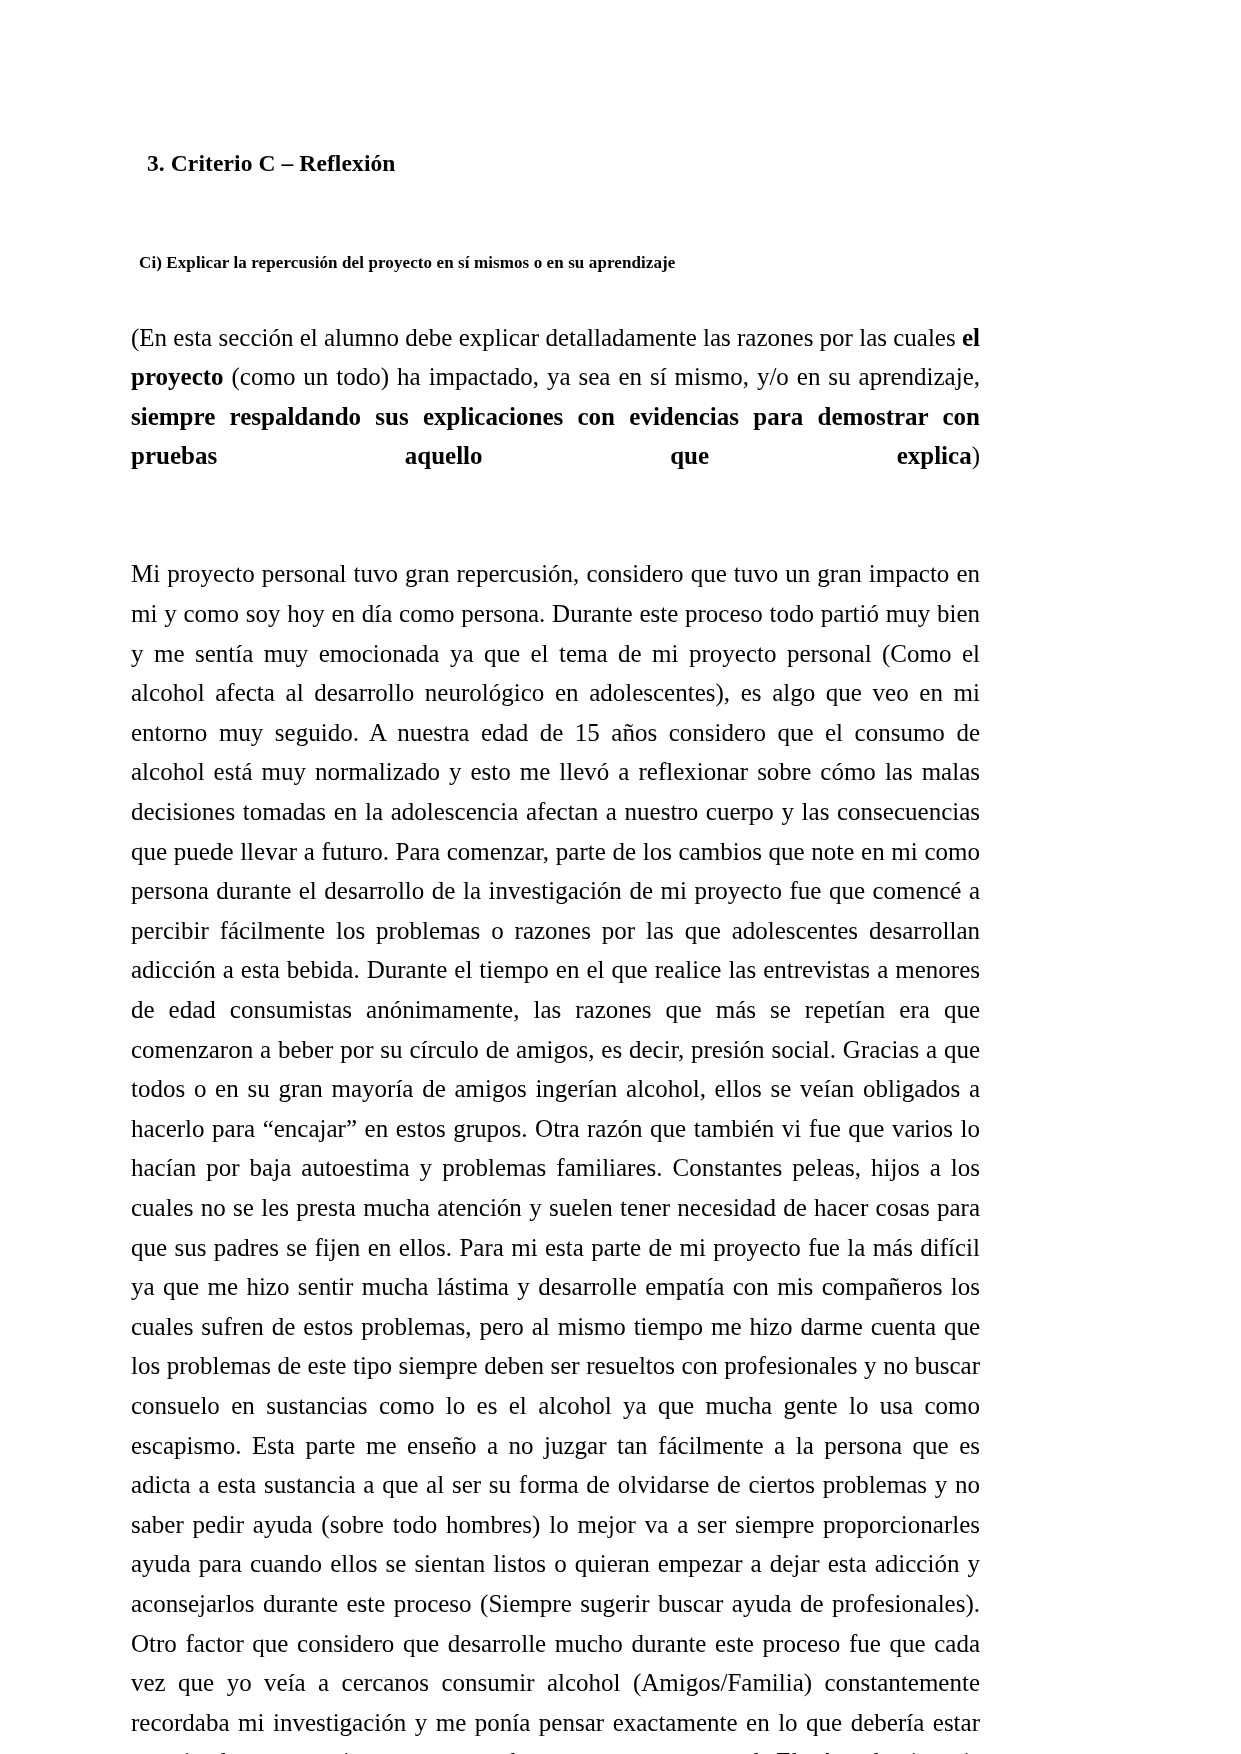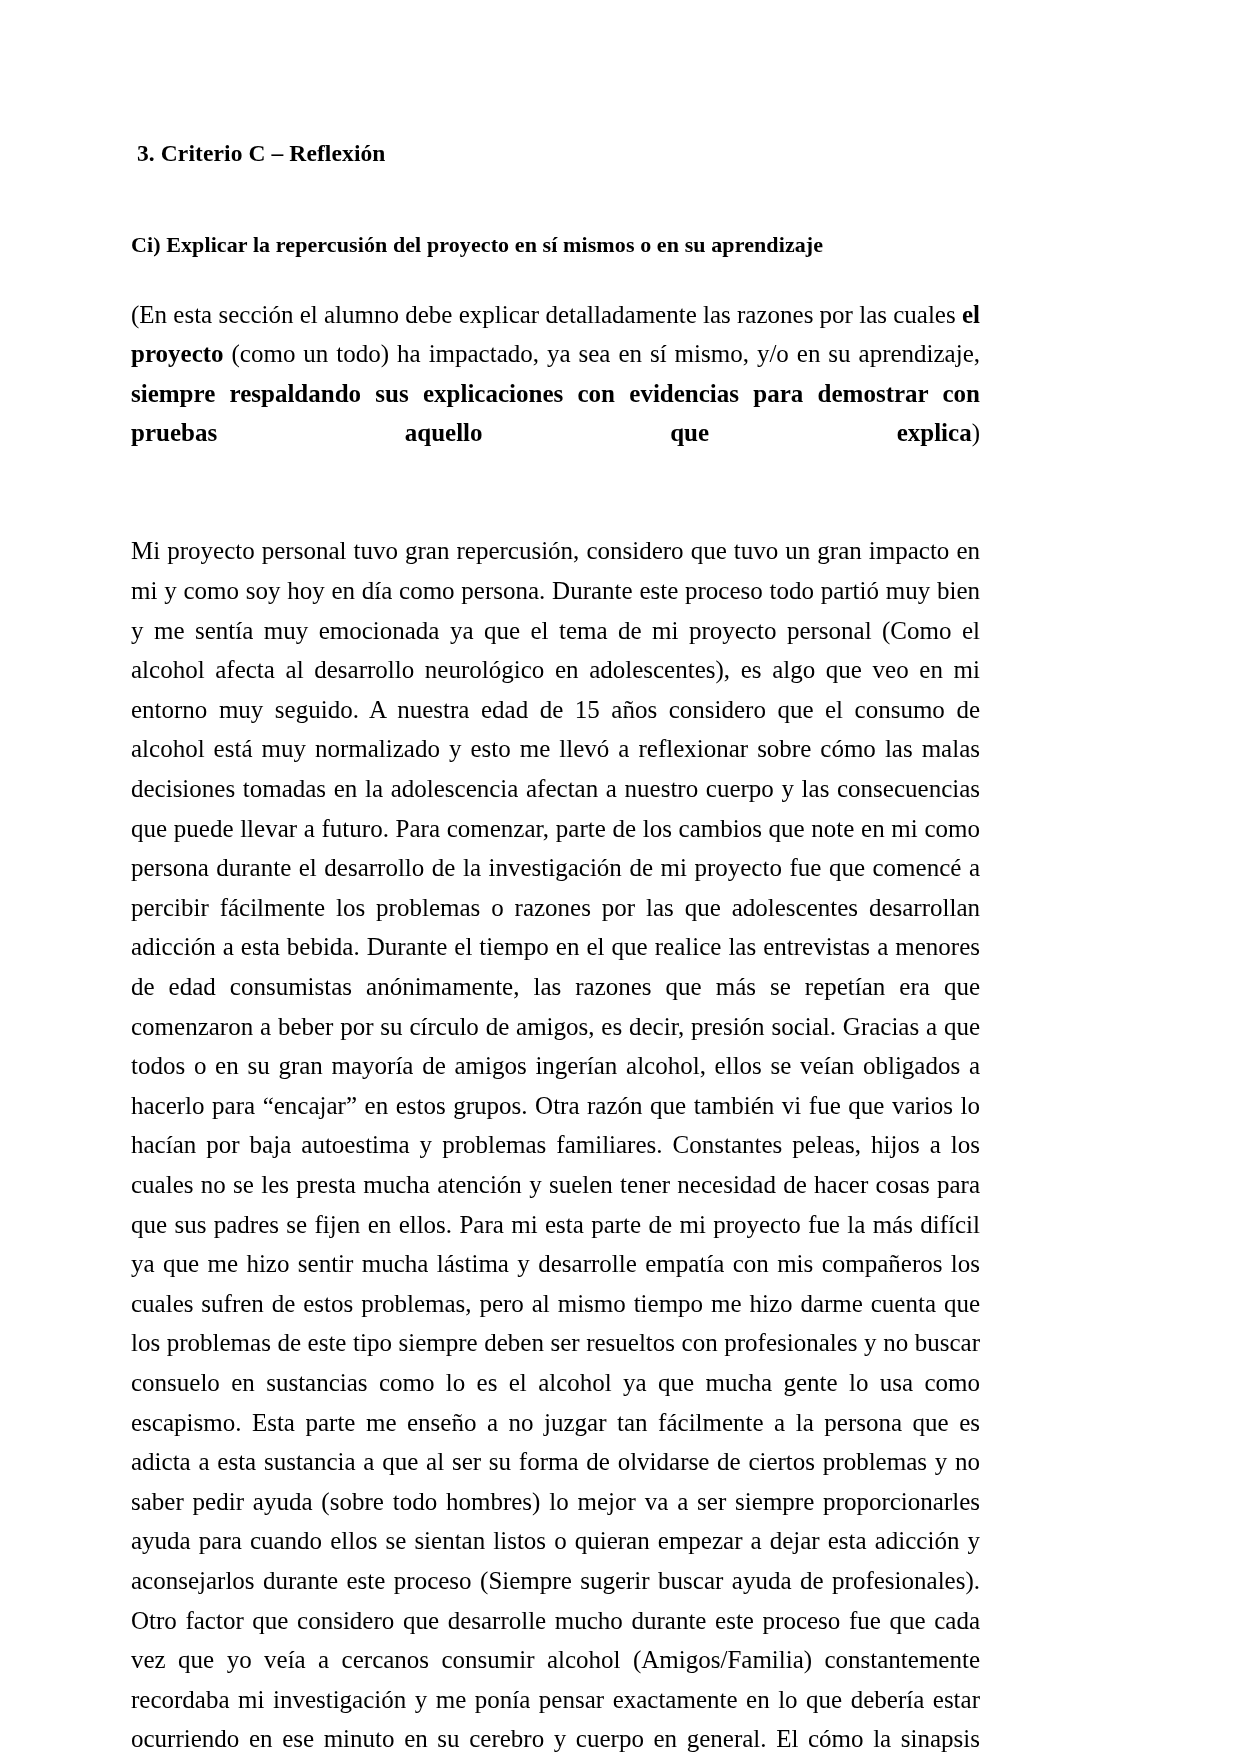--- a/index.html
+++ b/index.html
@@ -25,29 +25,29 @@
   .content {
     position: absolute;
     left: 131px;
     top: 0;
     width: 849px;
   }
   .section-heading {
     font-size: 23.5px;
     font-weight: bold;
     line-height: 1.0;
-    margin: 6px;
+    margin: 16px;
     padding-top: 136px;
     letter-spacing: 0.1px;
   }
   .sub-heading {
-    font-size: 22px;
+    font-size: 17px;
     font-weight: bold;
     line-height: 1.0;
-    margin: 0;
+    margin: 8px;
     padding-top: 62px;
     letter-spacing: 0.1px;
   }
   .para {
     font-size: 25px;
     line-height: 39.6px;
     margin: 0;
     text-align: justify;
     text-justify: inter-word;
     letter-spacing: 0.0px;

